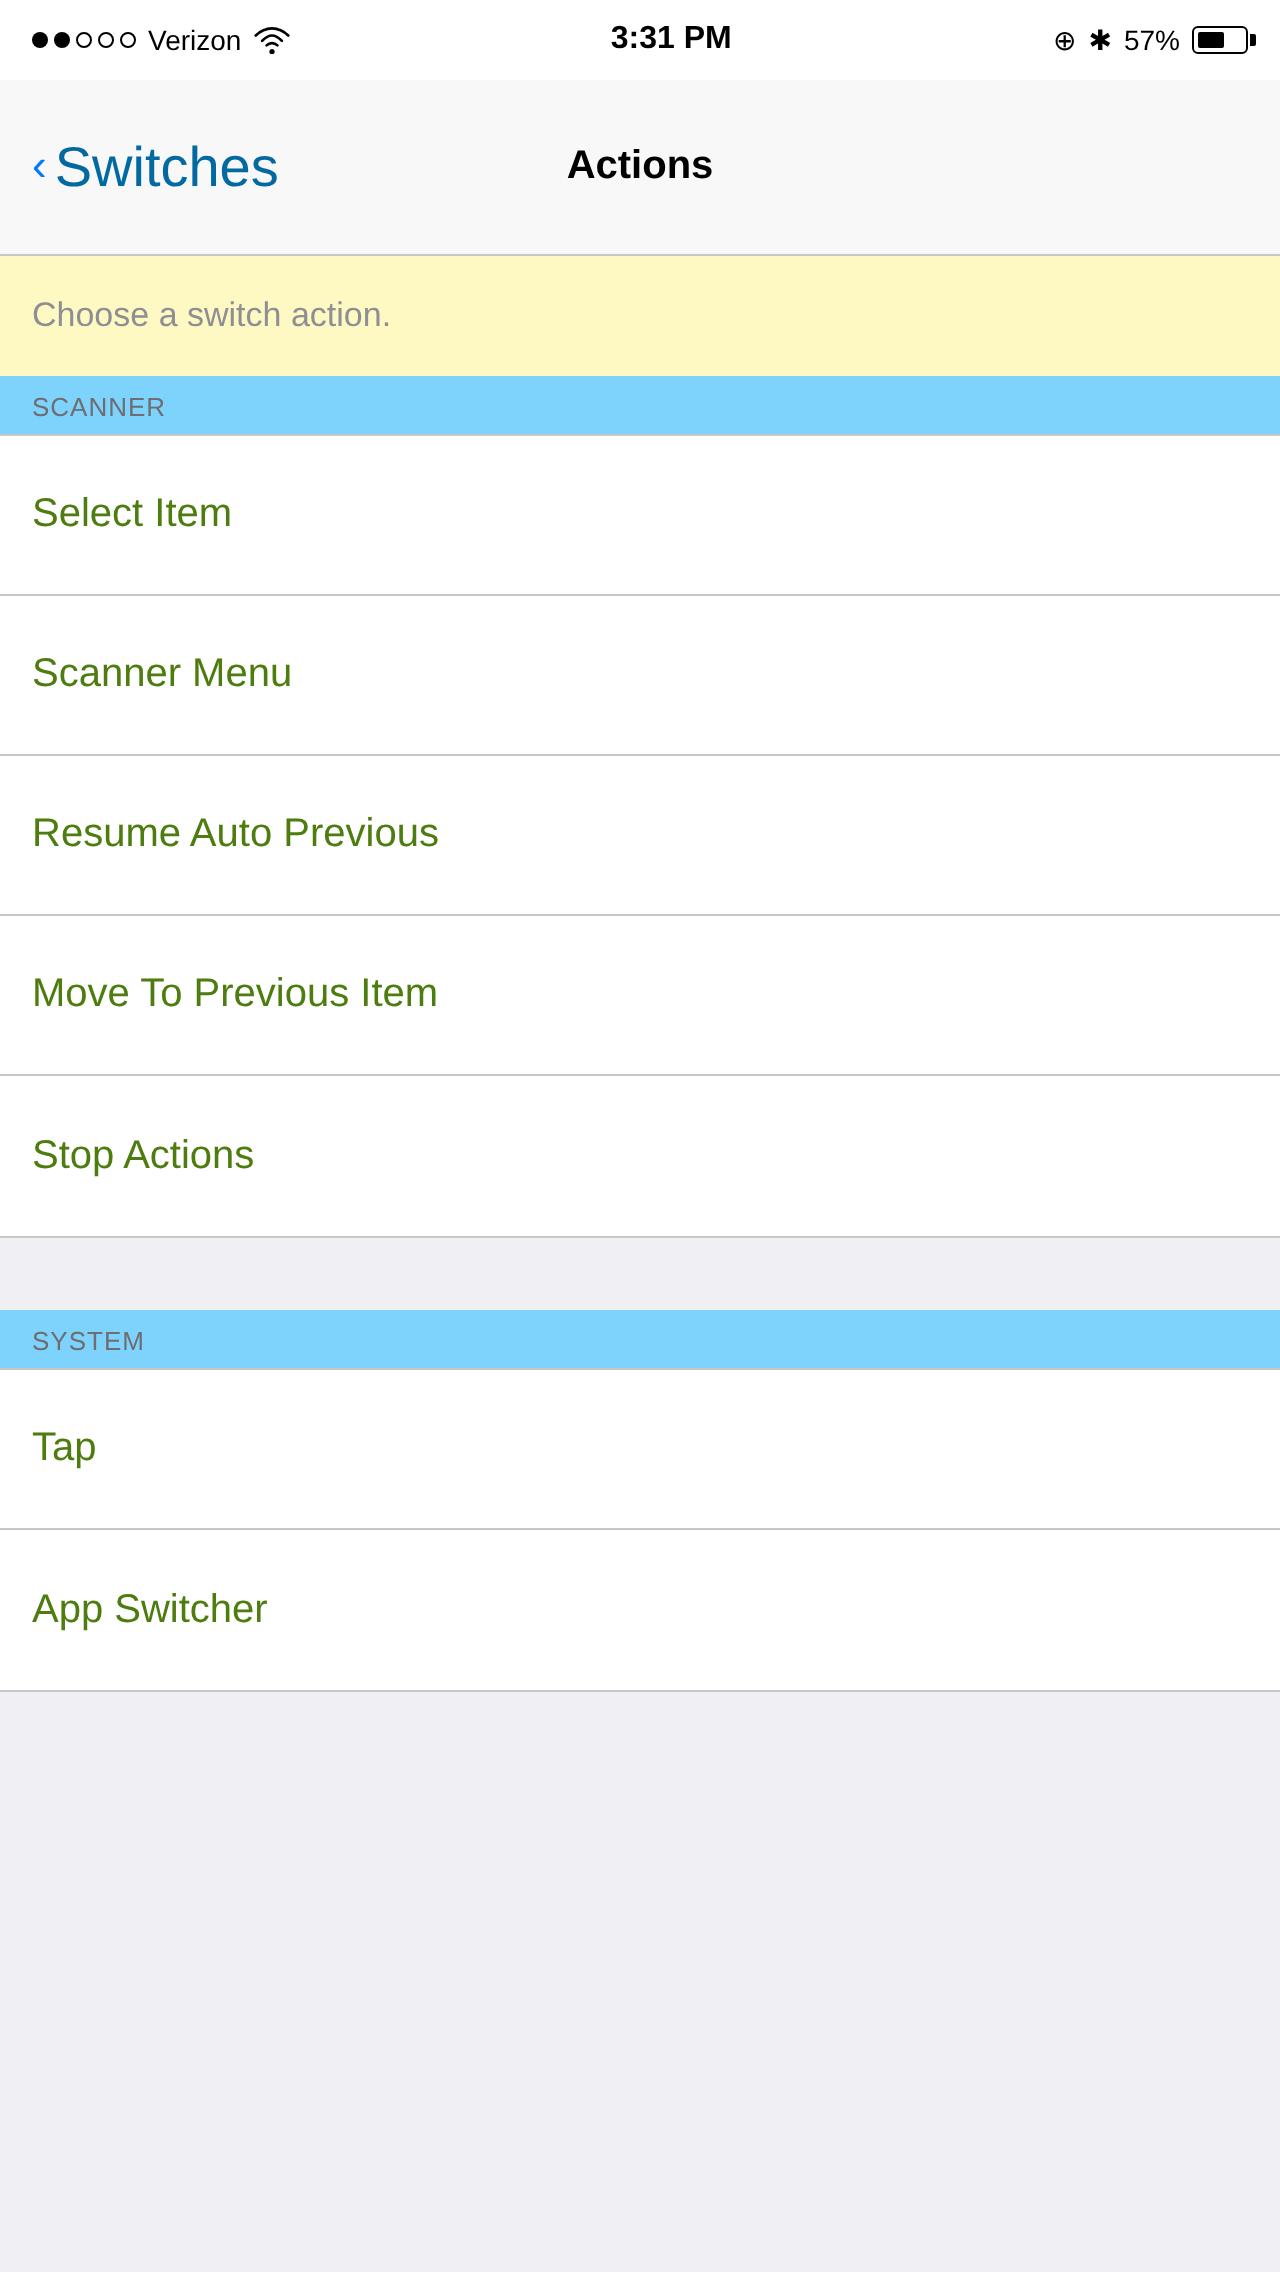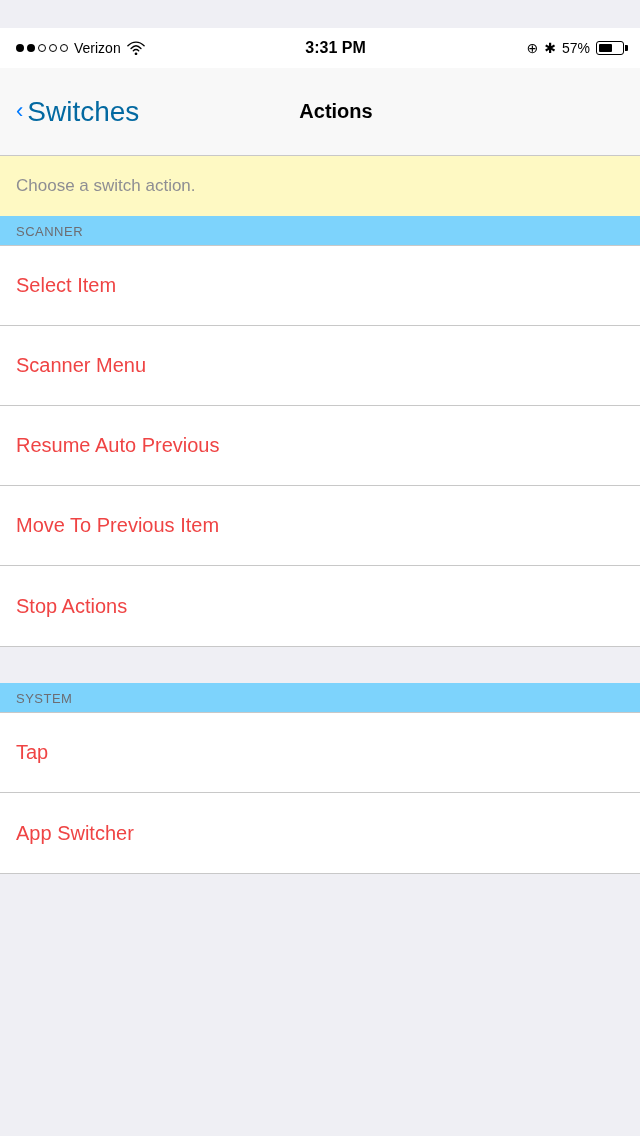--- a/index.html
+++ b/index.html
@@ -16,21 +16,20 @@
     
     .status-bar {
       height: 40px;
       background: #fff;
       display: flex;
       align-items: center;
       justify-content: space-between;
       padding: 0 16px;
       font-size: 14px;
       font-weight: 500;
-      margin-top: 28px;
     }
 
     .status-left {
       display: flex;
       align-items: center;
       gap: 6px;
     }
 
     .status-dots {
       display: flex;
@@ -135,21 +134,20 @@
       color: #0369a1;
     }
 
     .nav-title {
       position: absolute;
       left: 50%;
       transform: translateX(-50%);
       font-size: 20px;
       font-weight: 700;
       color: #000;
-      margin-left: 16px;
     }
 
     
     .section-description {
       padding: 20px 16px;
       background: #fef9c3;
       font-size: 17px;
       color: #8e8e93;
     }
 
@@ -173,21 +171,21 @@
     }
 
     .list-item {
       display: flex;
       align-items: center;
       padding: 0 16px;
       height: 80px;
       background: #fff;
       border-bottom: 1px solid #c8c8c8;
       font-size: 20px;
-      color: #ef4444;
+      color: #4d7c0f;
       cursor: pointer;
     }
 
     .list-item:last-child {
       border-bottom: none;
     }
 
     .section-block {
       margin-bottom: 0;
     }

